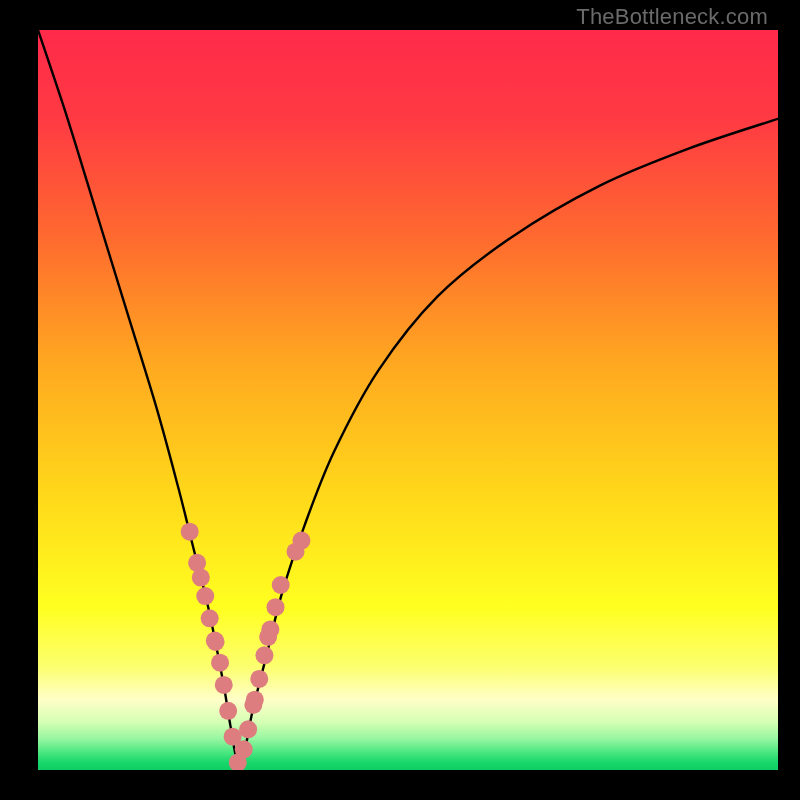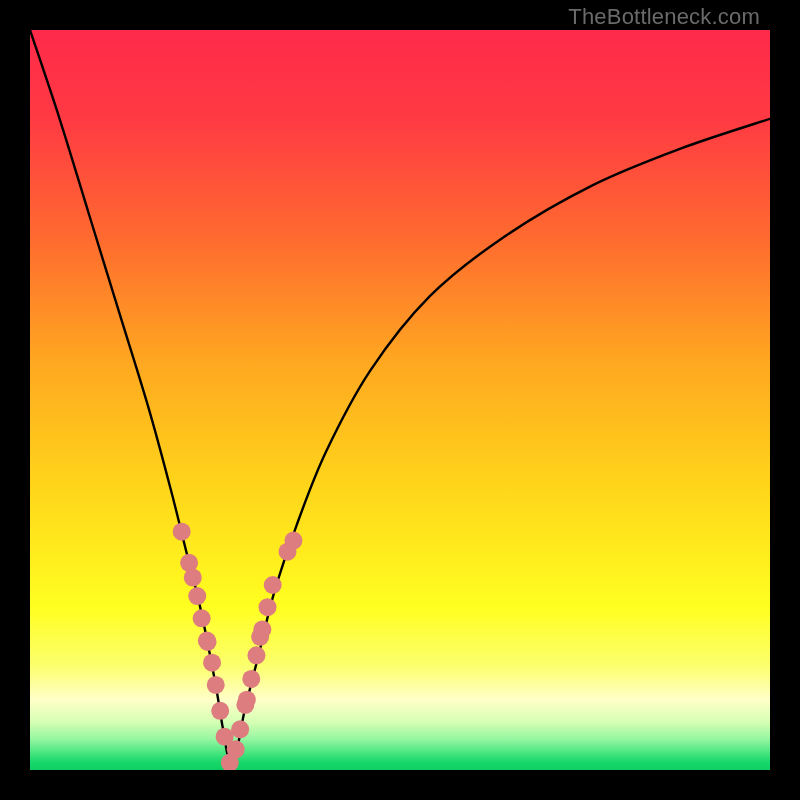--- a/index.html
+++ b/index.html
@@ -6,21 +6,21 @@
     margin: 0;
     padding: 0;
     width: 800px;
     height: 800px;
     overflow: hidden;
     background: #000;
     font-family: Arial, Helvetica, sans-serif;
   }
   .frame {
     position: absolute;
-    left: 0; top: 0;
+    left: 8px; top: 0;
     width: 768px; height: 800px;
     background: #000;
   }
   .plot-area {
     position: absolute;
     left: 30px;
     top: 30px;
     width: 740px;
     height: 740px;
     overflow: hidden;

